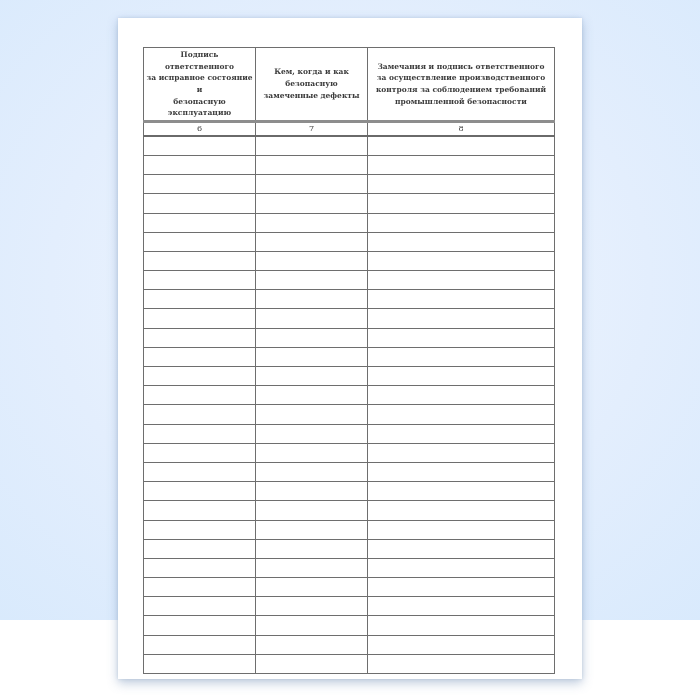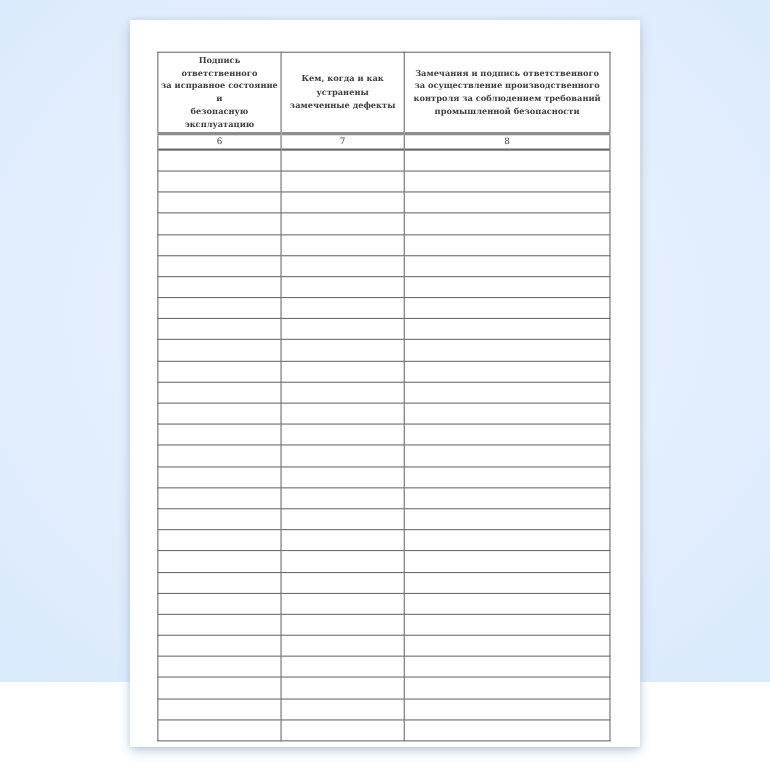--- a/index.html
+++ b/index.html
@@ -79,21 +79,21 @@
       <colgroup>
         <col class="c1">
         <col class="c2">
         <col class="c3">
       </colgroup>
       <thead>
         <tr class="header-row">
           <th>Подпись ответственного
 за исправное состояние и
 безопасную эксплуатацию</th>
-          <th>Кем, когда и как устранены
+          <th>Кем, когда и как безопасную
 замеченные дефекты</th>
           <th>Замечания и подпись ответственного
 за осуществление производственного
 контроля за соблюдением требований
 промышленной безопасности</th>
         </tr>
         <tr class="number-row">
           <td>6</td>
           <td>7</td>
           <td>8</td>

